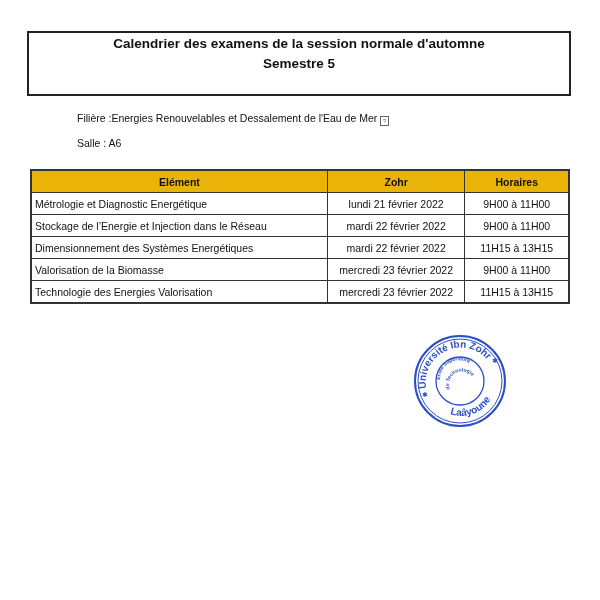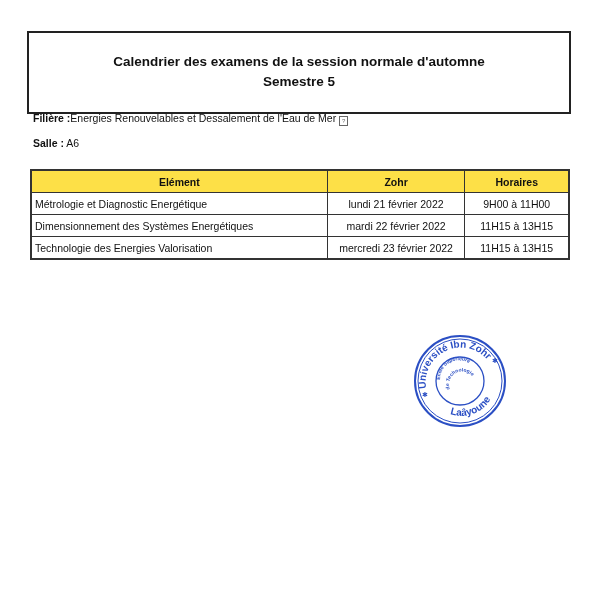--- a/index.html
+++ b/index.html
@@ -19,30 +19,30 @@
       position: absolute;
       left: 27px;
       top: 31px;
       width: 540px;
       height: 60px;
       border: 2px solid #222;
       text-align: center;
       font-weight: bold;
       font-size: 13.5px;
       line-height: 20px;
-      padding-top: 19px;
+      padding-top: 1px;
     }
     .title-box div { white-space: nowrap; }
     .meta {
       position: absolute;
       left: 33px;
       font-size: 10.5px;
       white-space: nowrap;
     }
-    .meta .lbl { font-weight: bold; }
+    .meta .lbl { font-weight: normal; margin-left: 44px; }
     .meta-filiere { top: 112px; }
     .meta-salle { top: 137px; }
     .sq {
       display: inline-block;
       width: 7px;
       height: 8px;
       border: 1px solid #666;
       margin-left: 3px;
       vertical-align: -1px;
       font-size: 6px;
@@ -58,21 +58,21 @@
       border-collapse: collapse;
       font-size: 10.5px;
     }
     table.exams th, table.exams td {
       border: 1px solid #333;
       height: 21px;
       padding: 0 3px;
       white-space: nowrap;
     }
     table.exams th {
-      background: #fde047;
+      background: #eab308;
       font-weight: bold;
       text-align: center;
       border-top: 2px solid #333;
     }
     table.exams tr:last-child td { border-bottom: 2px solid #333; }
     table.exams th:first-child, table.exams td:first-child { border-left: 2px solid #333; }
     table.exams th:last-child, table.exams td:last-child { border-right: 2px solid #333; }
     .col-el { width: 290px; }
     .col-date { width: 131px; }
     .col-hor { width: 97px; }
@@ -110,23 +110,33 @@
       <th class="col-hor">Horaires</th>
     </tr>
   </thead>
   <tbody>
     <tr>
       <td>Métrologie et Diagnostic Energétique</td>
       <td class="c-date">lundi 21 février 2022</td>
       <td class="c-hor">9H00 à 11H00</td>
     </tr>
     <tr>
+      <td>Stockage de l’Energie et Injection dans le Réseau</td>
+      <td class="c-date">mardi 22 février 2022</td>
+      <td class="c-hor">9H00 à 11H00</td>
+    </tr>
+    <tr>
       <td>Dimensionnement des Systèmes Energétiques</td>
       <td class="c-date">mardi 22 février 2022</td>
       <td class="c-hor">11H15 à 13H15</td>
+    </tr>
+    <tr>
+      <td>Valorisation de la Biomasse</td>
+      <td class="c-date">mercredi 23 février 2022</td>
+      <td class="c-hor">9H00 à 11H00</td>
     </tr>
     <tr>
       <td>Technologie des Energies Valorisation</td>
       <td class="c-date">mercredi 23 février 2022</td>
       <td class="c-hor">11H15 à 13H15</td>
     </tr>
   </tbody>
 </table>
 
 <div class="stamp">

